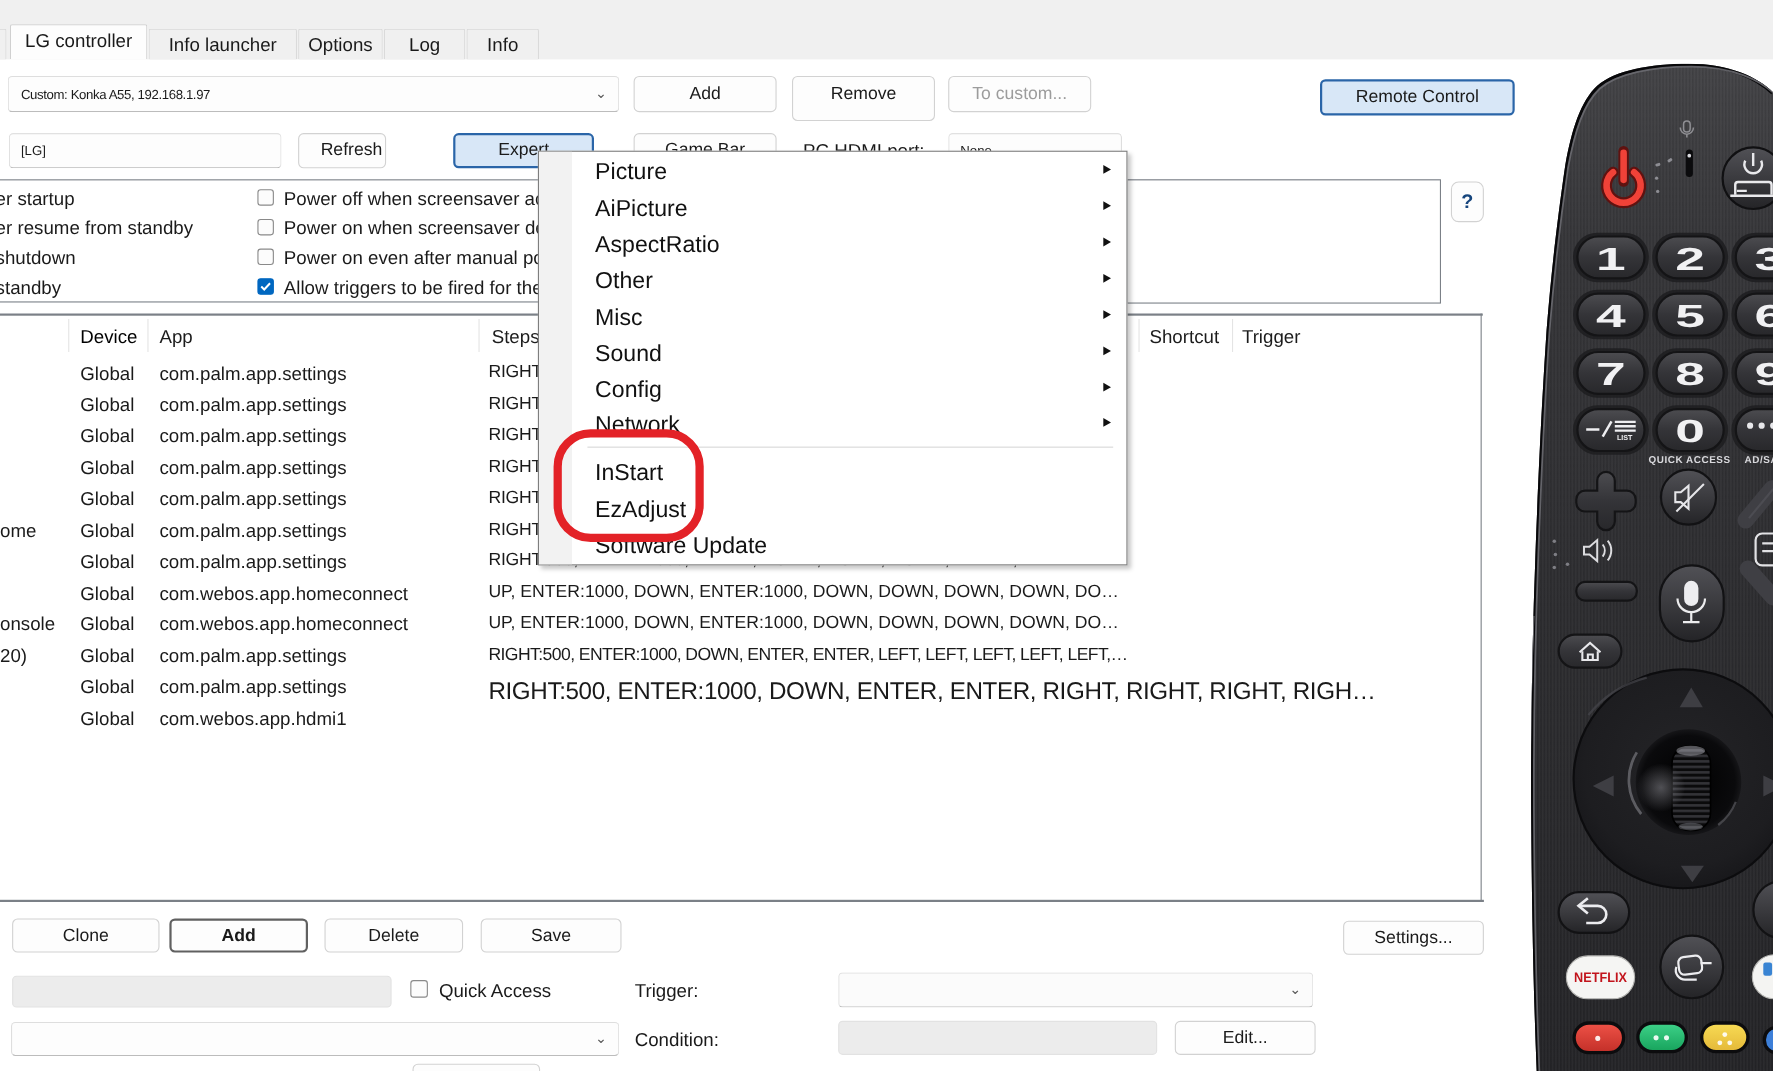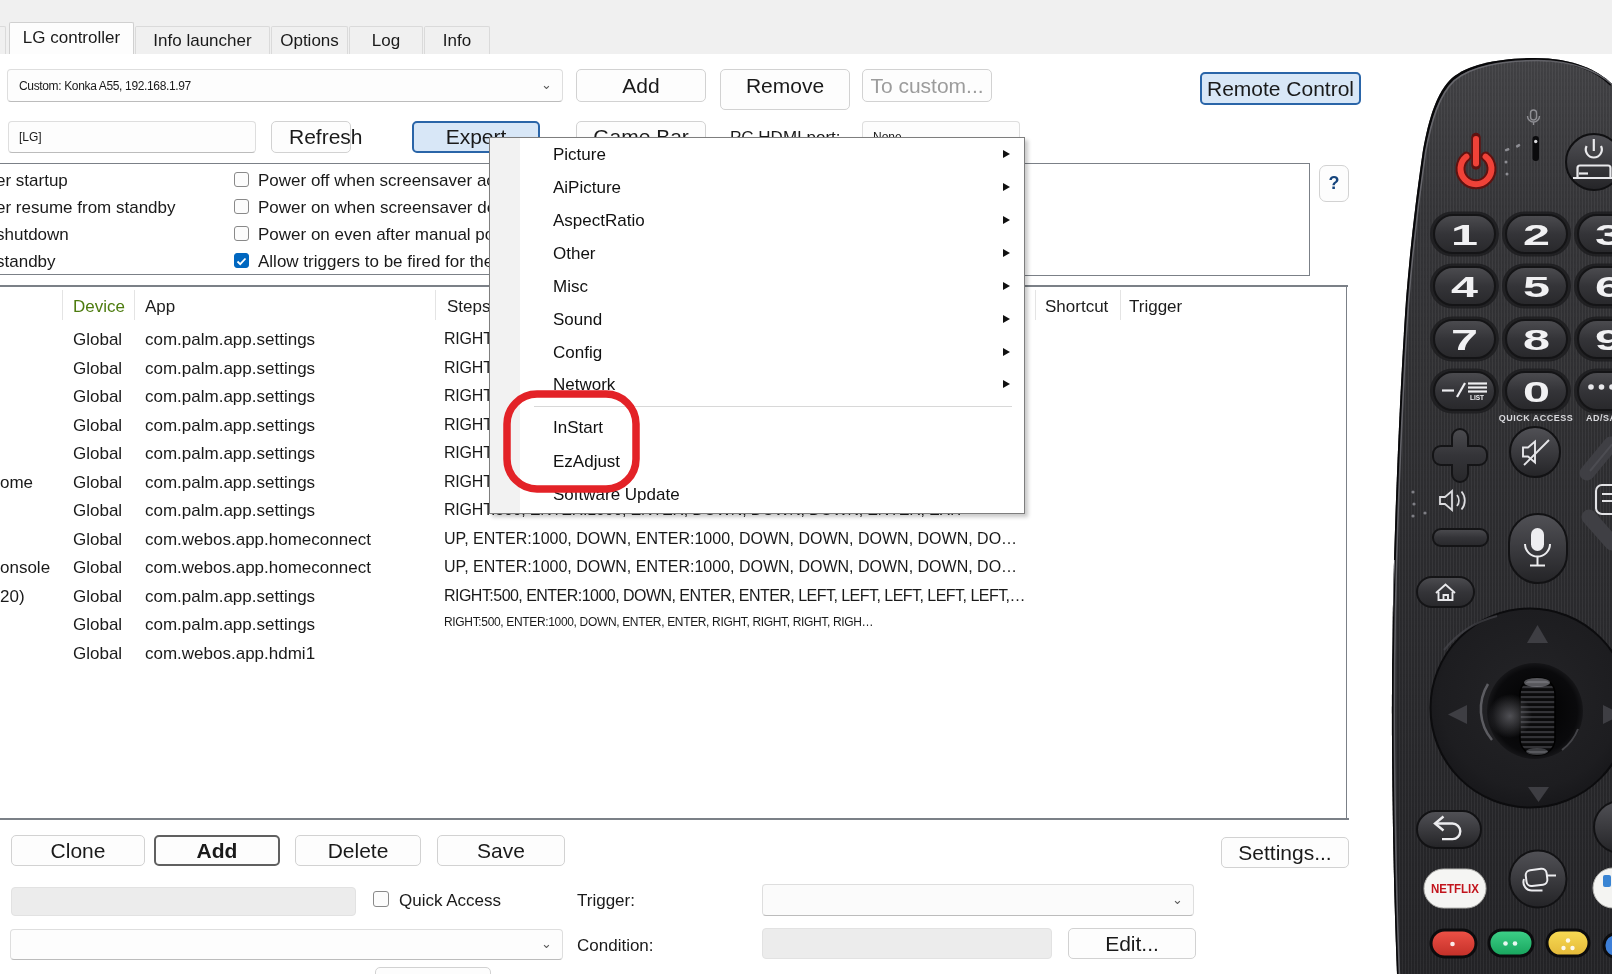--- a/index.html
+++ b/index.html
@@ -4,56 +4,56 @@
 <style>
   html,body{margin:0;padding:0;}
   body{width:1612px;height:974px;position:relative;overflow:hidden;background:#ffffff;
        font-family:"Liberation Sans",sans-serif;color:#1a1a1a;}
   .abs{position:absolute;box-sizing:border-box;}
   .strip{left:0;top:0;width:1612px;height:54px;background:#f0f0f0;}
   .tab{top:26px;height:28px;background:#f0f0f0;border:1px solid #dadada;border-bottom:none;
        font-size:17px;line-height:27px;text-align:center;border-radius:2px 2px 0 0;}
   .tabactive{top:22px;height:32px;background:#fdfdfd;border:1px solid #d0d0d0;border-bottom:none;
        font-size:17px;line-height:30px;text-align:center;border-radius:2px 2px 0 0;z-index:2;}
-  .btn{background:#fdfdfd;border:1px solid #d2d2d2;border-radius:5px;font-size:21px;
+  .btn{background:#fdfdfd;border:1px solid #d2d2d2;border-radius:5px;font-size:16px;
        text-align:center;color:#1a1a1a;}
   .blue{background:#d8e7f7;border:2px solid #2a65a8;}
   .tbox{background:#fdfdfd;border:1px solid #dedede;border-bottom:1px solid #bcbcbc;border-radius:4px;
         font-size:12px;color:#1a1a1a;}
   .gray{background:#ececec;border:1px solid #e2e2e2;border-radius:4px;}
   .lbl{font-size:17px;white-space:nowrap;}
   .chev{position:absolute;font-size:13px;color:#5a5a5a;font-family:"Liberation Sans";}
   .cb{position:absolute;width:15px;height:15px;box-sizing:border-box;border:1px solid #898989;
       border-radius:3px;background:#fcfcfc;}
   .cbon{background:#0067c0;border:1px solid #0067c0;}
   .hline{background:#7b8087;}
   .vline{background:#7b8087;}
   .hsep{background:#e4e4e4;}
   .cell{position:absolute;font-size:17px;white-space:nowrap;}
-  .mitem{position:absolute;left:64px;font-size:17px;color:#111;white-space:nowrap;}
+  .mitem{position:absolute;left:52px;font-size:21px;color:#111;white-space:nowrap;}
   .marrow{position:absolute;width:0;height:0;border-top:4.5px solid transparent;
           border-bottom:4.5px solid transparent;border-left:7px solid #111;}
 </style>
 </head>
 <body>
 <div class="abs strip"></div>
 
 <div class="abs tab" style="left:-8px;width:14px;"></div>
 <div class="abs tabactive" style="left:9px;width:125px;">LG controller</div>
 <div class="abs tab" style="left:135px;width:135px;">Info launcher</div>
 <div class="abs tab" style="left:271px;width:77px;">Options</div>
 <div class="abs tab" style="left:349px;width:74px;">Log</div>
 <div class="abs tab" style="left:424px;width:66px;">Info</div>
 
 <div class="abs tbox" style="left:7px;top:69px;width:556px;height:33px;line-height:32px;padding-left:11px;letter-spacing:-0.35px;">Custom: Konka A55, 192.168.1.97</div>
 <div class="abs chev" style="left:541px;top:77px;">⌄</div>
 <div class="abs btn" style="left:576px;top:69px;width:130px;height:33px;line-height:31px;">Add</div>
 <div class="abs btn" style="left:720px;top:69px;width:130px;height:41px;line-height:31px;">Remove</div>
 <div class="abs btn" style="left:862px;top:69px;width:130px;height:33px;line-height:31px;color:#9c9c9c;">To custom...</div>
-<div class="abs btn blue" style="left:1200px;top:72px;width:161px;height:33px;line-height:29px;">Remote Control</div>
+<div class="abs btn blue" style="left:1200px;top:72px;width:177px;height:33px;line-height:29px;">Remote Control</div>
 
 <div class="abs tbox" style="left:8px;top:121px;width:248px;height:32px;line-height:31px;padding-left:10px;">[LG]</div>
 <div class="abs btn" style="left:271px;top:121px;width:80px;height:32px;line-height:30px;padding-left:17px;">Refresh</div>
 <div class="abs btn blue" style="left:412px;top:121px;width:128px;height:32px;line-height:28px;">Expert</div>
 <div class="abs btn" style="left:576px;top:121px;width:130px;height:32px;line-height:30px;">Game Bar</div>
 <div class="abs lbl" style="left:730px;top:128px;">PC HDMI port:</div>
 <div class="abs tbox" style="left:862px;top:121px;width:158px;height:32px;line-height:31px;padding-left:10px;">None</div>
 
 <div class="abs" style="left:-40px;top:163px;width:1349px;height:112px;border:1px solid #7b8087;"></div>
 <div class="abs lbl" style="left:-4px;top:171px;">er startup</div>
@@ -70,21 +70,21 @@
       <path d="M2.5 6.5 L5.2 9.2 L10.5 3.5" stroke="#fff" stroke-width="1.8" fill="none"></path>
     </svg></div>
 <div class="abs lbl" style="left:258px;top:252px;">Allow triggers to be fired for the active app</div>
 
 <div class="abs btn" style="left:1319px;top:165px;width:30px;height:37px;line-height:35px;border-radius:7px;color:#16457d;font-weight:bold;font-size:18px;">?</div>
 
 <div class="abs hline" style="left:0;top:285px;width:1348px;height:2px;"></div>
 <div class="abs vline" style="left:1346px;top:285px;width:1px;height:534px;"></div>
 <div class="abs hline" style="left:0;top:818px;width:1349px;height:2px;"></div>
 
-<div class="cell" style="left:73px;top:297px;color:#4d7c0f;">Device</div>
+<div class="cell" style="left:73px;top:297px;color:#000000;">Device</div>
 <div class="cell" style="left:145px;top:297px;color:#1c1c1c;">App</div>
 <div class="cell" style="left:447px;top:297px;color:#1c1c1c;">Steps</div>
 <div class="cell" style="left:1045px;top:297px;color:#1c1c1c;">Shortcut</div>
 <div class="cell" style="left:1129px;top:297px;color:#1c1c1c;">Trigger</div>
 <div class="abs hsep" style="left:62px;top:290px;width:1px;height:30px;"></div>
 <div class="abs hsep" style="left:134px;top:290px;width:1px;height:30px;"></div>
 <div class="abs hsep" style="left:435px;top:290px;width:1px;height:30px;"></div>
 <div class="abs hsep" style="left:1035px;top:290px;width:1px;height:30px;"></div>
 <div class="abs hsep" style="left:1120px;top:290px;width:1px;height:30px;"></div>
 
@@ -116,21 +116,21 @@
 <div class="cell" style="left:0px;top:558px;">onsole</div>
 <div class="cell" style="left:73px;top:558px;">Global</div>
 <div class="cell" style="left:145px;top:558px;">com.webos.app.homeconnect</div>
 <div class="cell" style="left:444px;top:558px;font-size:16px;letter-spacing:0;">UP, ENTER:1000, DOWN, ENTER:1000, DOWN, DOWN, DOWN, DOWN, DO…</div>
 <div class="cell" style="left:0px;top:587px;">20)</div>
 <div class="cell" style="left:73px;top:587px;">Global</div>
 <div class="cell" style="left:145px;top:587px;">com.palm.app.settings</div>
 <div class="cell" style="left:444px;top:587px;font-size:16px;letter-spacing:-0.53px;">RIGHT:500, ENTER:1000, DOWN, ENTER, ENTER, LEFT, LEFT, LEFT, LEFT, LEFT,…</div>
 <div class="cell" style="left:73px;top:615px;">Global</div>
 <div class="cell" style="left:145px;top:615px;">com.palm.app.settings</div>
-<div class="cell" style="left:444px;top:615px;font-size:12px;letter-spacing:-0.34px;">RIGHT:500, ENTER:1000, DOWN, ENTER, ENTER, RIGHT, RIGHT, RIGHT, RIGH…</div>
+<div class="cell" style="left:444px;top:615px;font-size:22px;letter-spacing:-0.34px;">RIGHT:500, ENTER:1000, DOWN, ENTER, ENTER, RIGHT, RIGHT, RIGHT, RIGH…</div>
 <div class="cell" style="left:73px;top:644px;">Global</div>
 <div class="cell" style="left:145px;top:644px;">com.webos.app.hdmi1</div>
 
 <div class="abs btn" style="left:11px;top:835px;width:134px;height:31px;line-height:29px;">Clone</div>
 <div class="abs btn" style="left:154px;top:835px;width:126px;height:31px;line-height:27px;border:2px solid #606060;font-weight:bold;">Add</div>
 <div class="abs btn" style="left:295px;top:835px;width:126px;height:31px;line-height:29px;">Delete</div>
 <div class="abs btn" style="left:437px;top:835px;width:128px;height:31px;line-height:29px;">Save</div>
 <div class="abs btn" style="left:1221px;top:837px;width:128px;height:31px;line-height:29px;">Settings...</div>
 <div class="abs gray" style="left:11px;top:887px;width:345px;height:29px;"></div>
 <div class="cb" style="left:373px;top:891px;width:16px;height:16px;"></div>

